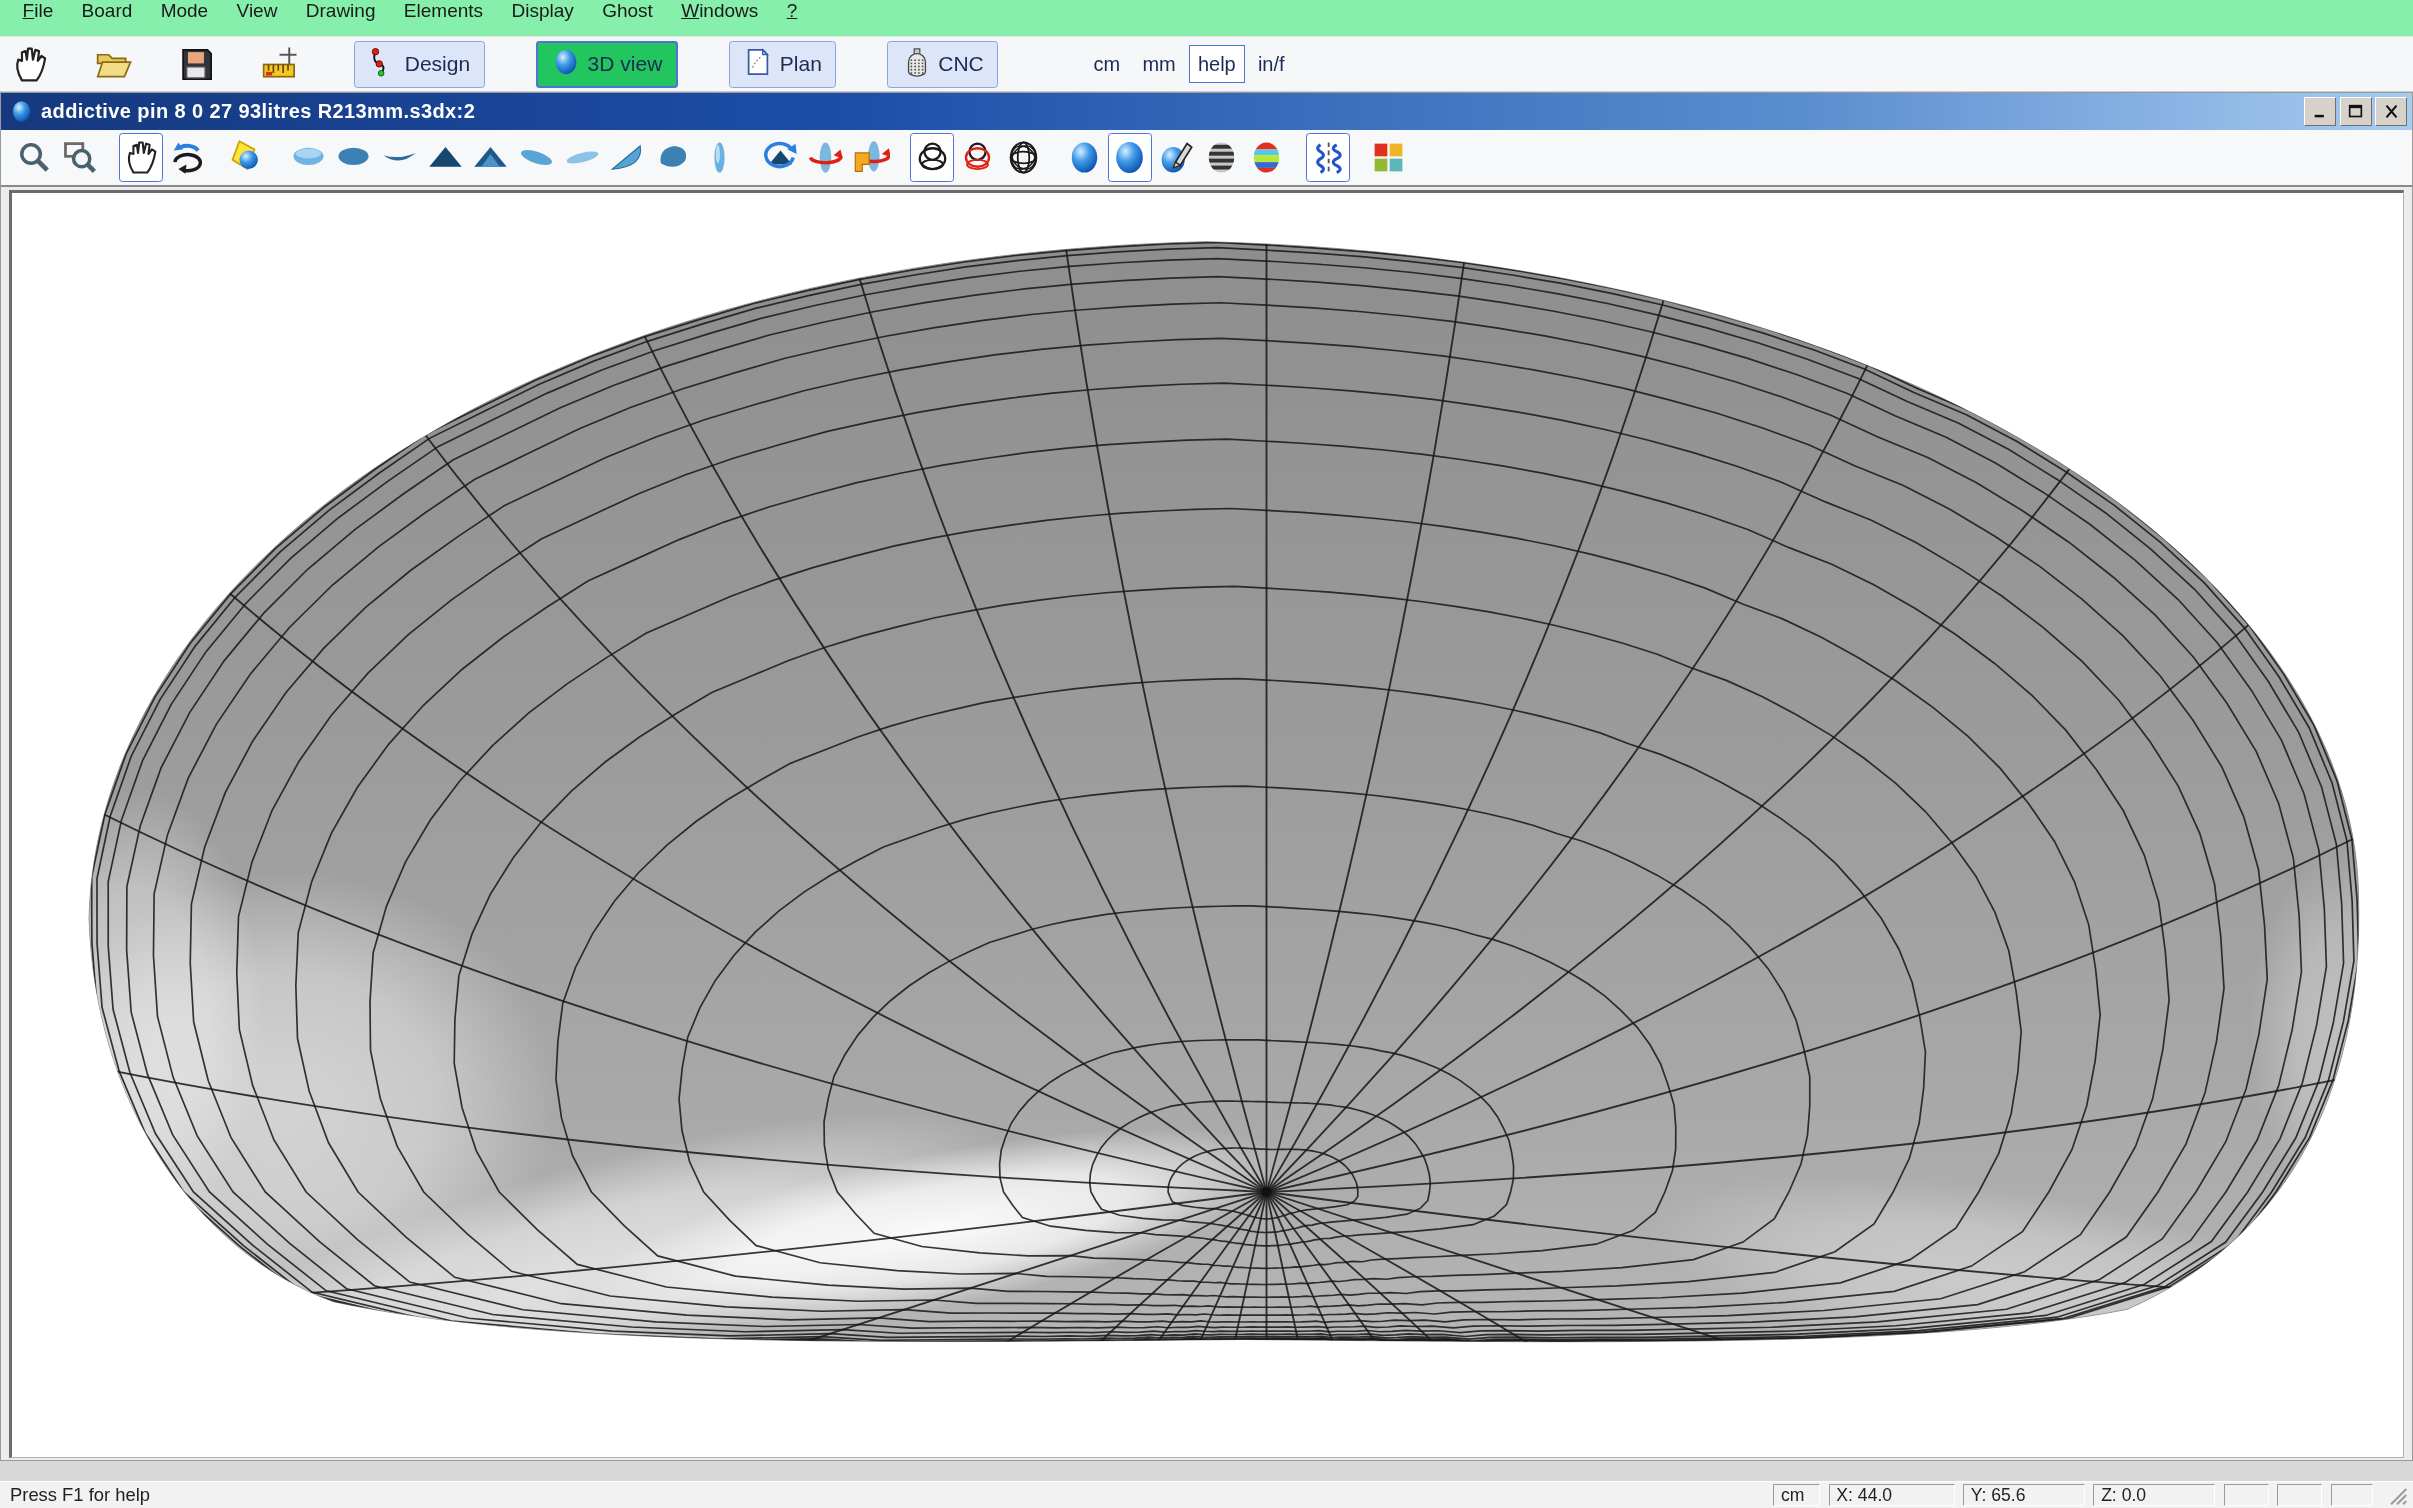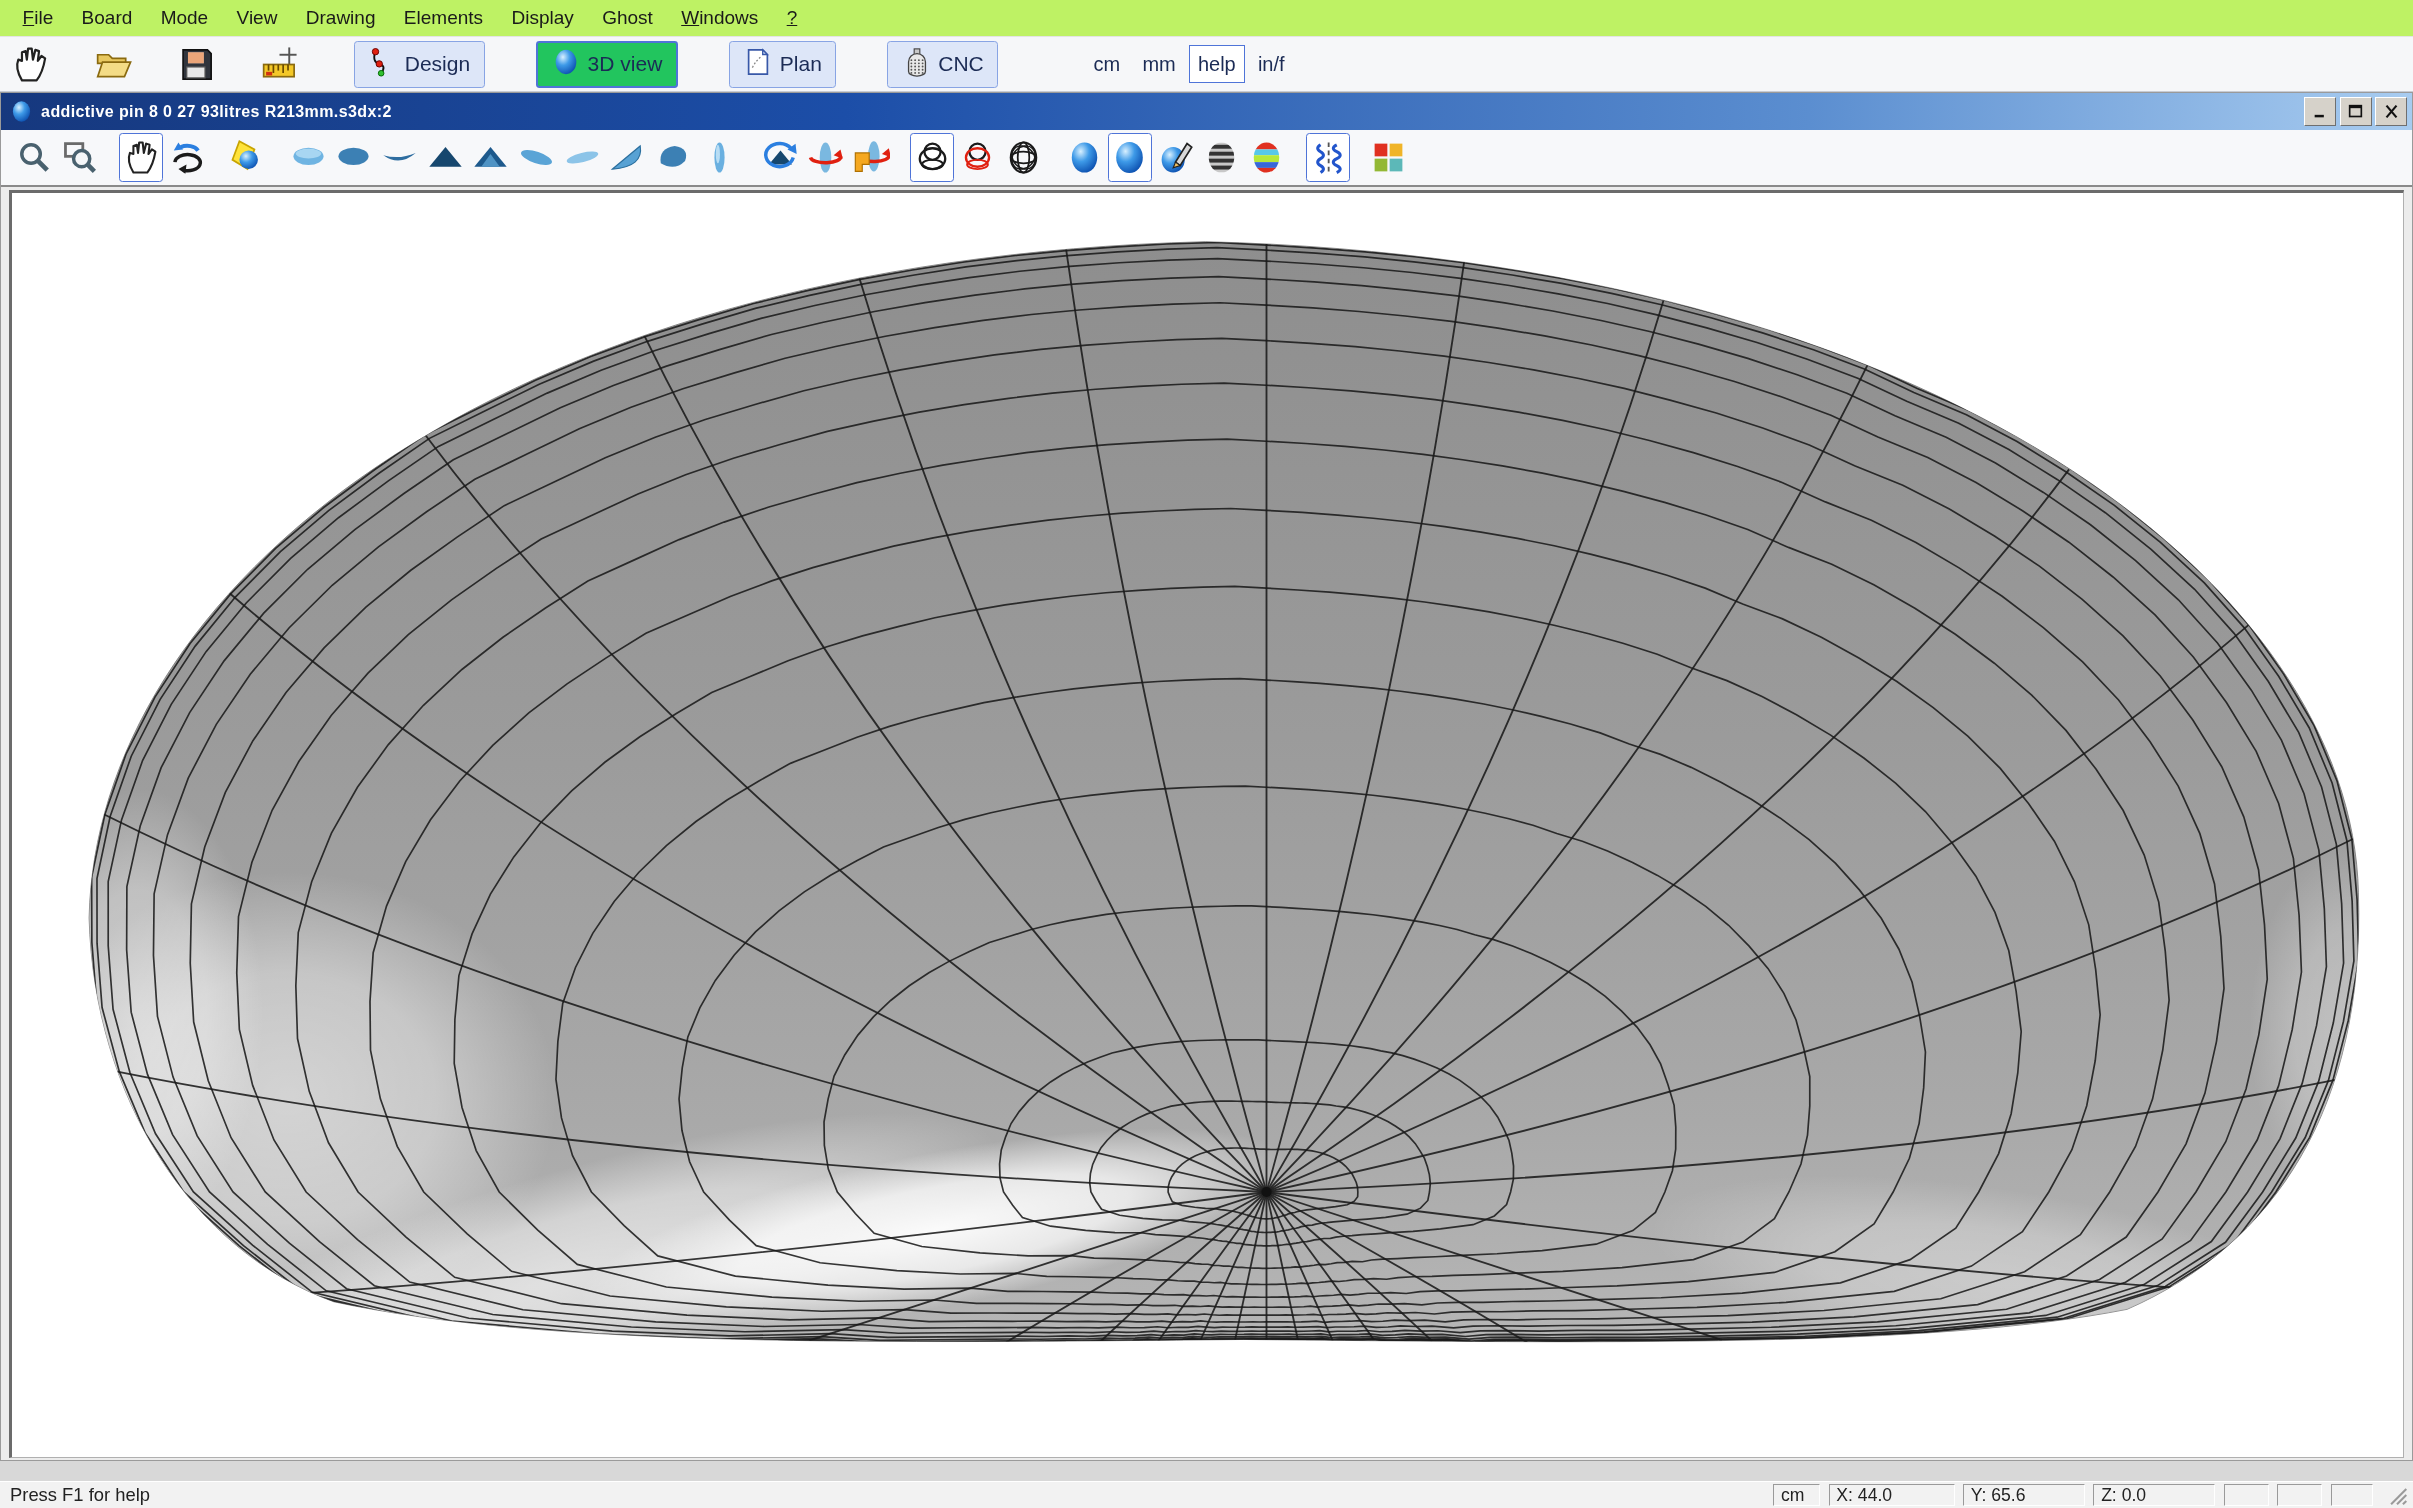--- a/index.html
+++ b/index.html
@@ -1,21 +1,21 @@
 <!DOCTYPE html>
 <html style="font-size:13.4px"><head>
 <meta charset="utf-8">
 <style>
   * { margin:0; padding:0; box-sizing:border-box; }
   html,body { width:2413px; height:1508px; overflow:hidden;
     font-family:"Liberation Sans", sans-serif; background:#d8d8d8; }
   .app { display:flex; flex-direction:column; width:2413px; height:1508px; }
 
   
-  .menubar { height:37px; background:#bef264; display:flex; align-items:center;
+  .menubar { height:37px; background:#86efac; display:flex; align-items:flex-start;
     padding-left:8.4px; border-bottom:0.8px solid #e4e4e4; }
   .menu-item { font-size:19px; color:#1a1a1a; padding:0 14.2px; cursor:default; }
   .menu-item u { text-decoration:underline; }
 
   
   .toolbar1 { height:55px; background:#f6f7f9; display:flex; align-items:center;
     padding-left:6.7px; border-bottom:0.8px solid #c8ccd4;gap:36px; }
   .tb1-icon { width:47px; height:47px; display:flex; align-items:center; justify-content:center; }
   .view-btn { display:flex; align-items:center; gap:6.7px; height:47px; padding:0 13.4px;
     margin-left:15px; background:#dde6f8; border:0.8px solid #88a4e4; border-radius:3.4px;
@@ -25,21 +25,21 @@
   .unit { font-size:20px; color:#1b2b55; padding:6.7px 8.4px; border:1.7px solid transparent; }
   .unit.active { background:#ffffff; border:1.7px solid #4f74d8; }
 
   
   .childwin { flex:1; display:flex; flex-direction:column; background:#ececec;
     border:0.8px solid #9a9a9a; }
   .titlebar { height:37px; display:flex; align-items:center; padding:0 5px;
     background:linear-gradient(90deg,#17ay 0%); 
     background:linear-gradient(90deg,#16387e 0%, #1c4ea8 35%, #5b8ed0 75%, #a8ccf0 100%); }
   .title-ico { width:25px; height:25px; margin:0 6.7px 0 3.4px; }
-  .title-text { color:#ffffff; font-weight:bold; font-size:16px; letter-spacing:0.4px; }
+  .title-text { color:#ffffff; font-weight:bold; font-size:20px; letter-spacing:0.4px; }
   .win-btns { margin-left:auto; display:flex; gap:3.4px; }
   .win-btn { width:32px; height:28.5px; background:#d6d2ca; border-top:1.7px solid #ffffff;
     border-left:1.7px solid #ffffff; border-right:1.7px solid #6f6f6f; border-bottom:1.7px solid #6f6f6f;
     display:flex; align-items:center; justify-content:center; }
 
   
   .toolbar2 { height:57px; background:#f7f8fa; display:flex; align-items:center;
     padding-left:11.7px; border-bottom:2.5px solid #8a8a8a; }
   .tool { width:44px; height:49px; display:flex; align-items:center; justify-content:center;
     border:1.7px solid transparent; border-radius:3.4px; margin-right:1.7px; }

